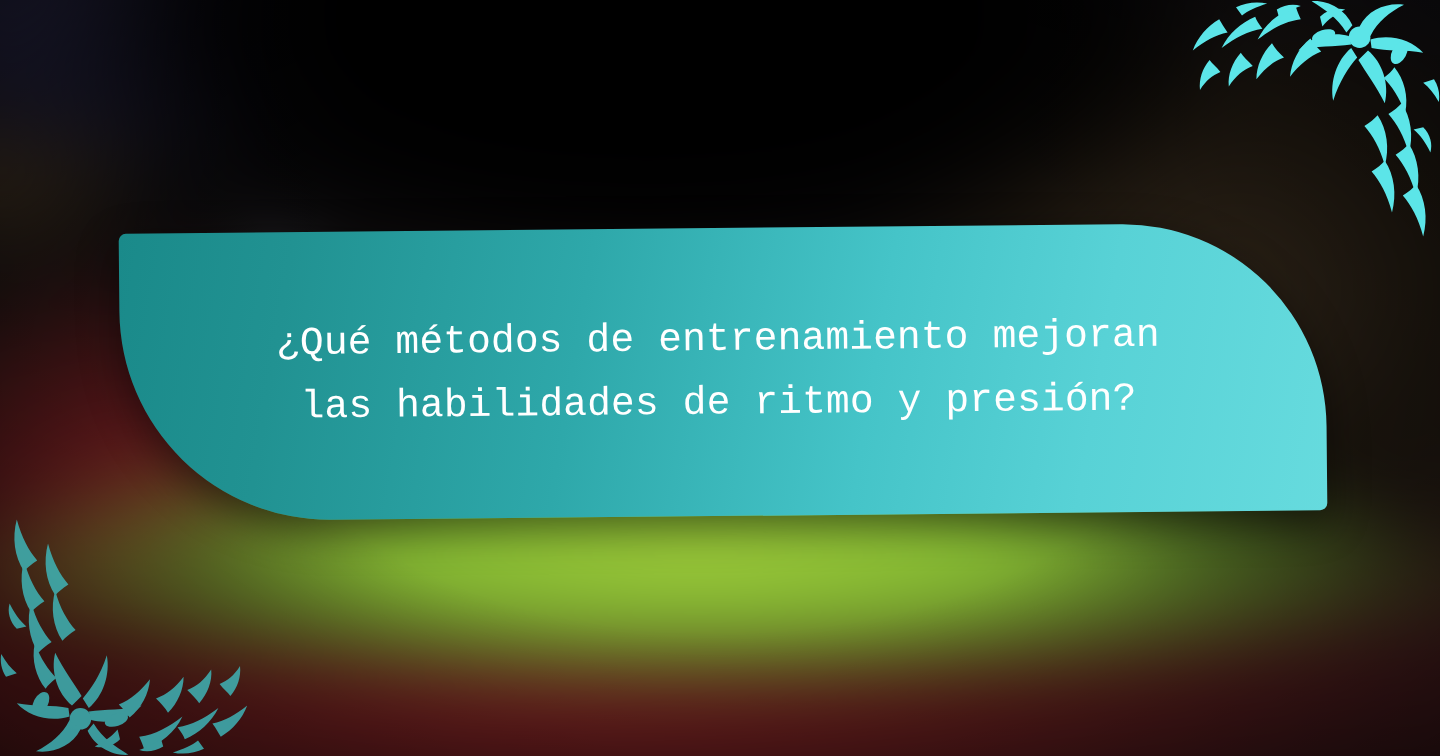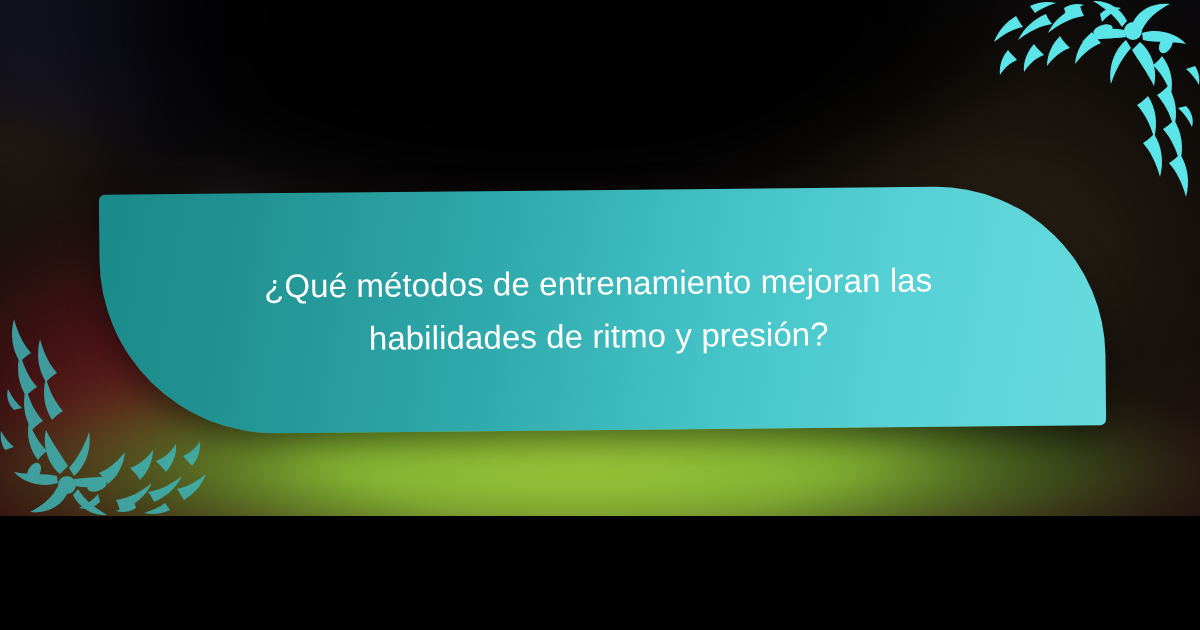--- a/index.html
+++ b/index.html
@@ -3,23 +3,23 @@
 <meta charset="utf-8">
 <style>
   html, body {
     margin: 0;
     padding: 0;
     background: #000;
   }
   #stage {
     position: relative;
     width: 1200px;
-    height: 516px;
+    height: 630px;
     overflow: hidden;
-    font-family: Liberation Sans, sans-serif;
+    font-family: Liberation Mono, monospace;
     background: #0a0a0a;
   }
 
   
   .bg-layer {
     position: absolute;
     inset: -60px;
     filter: blur(26px);
   }
   .bg-base {

